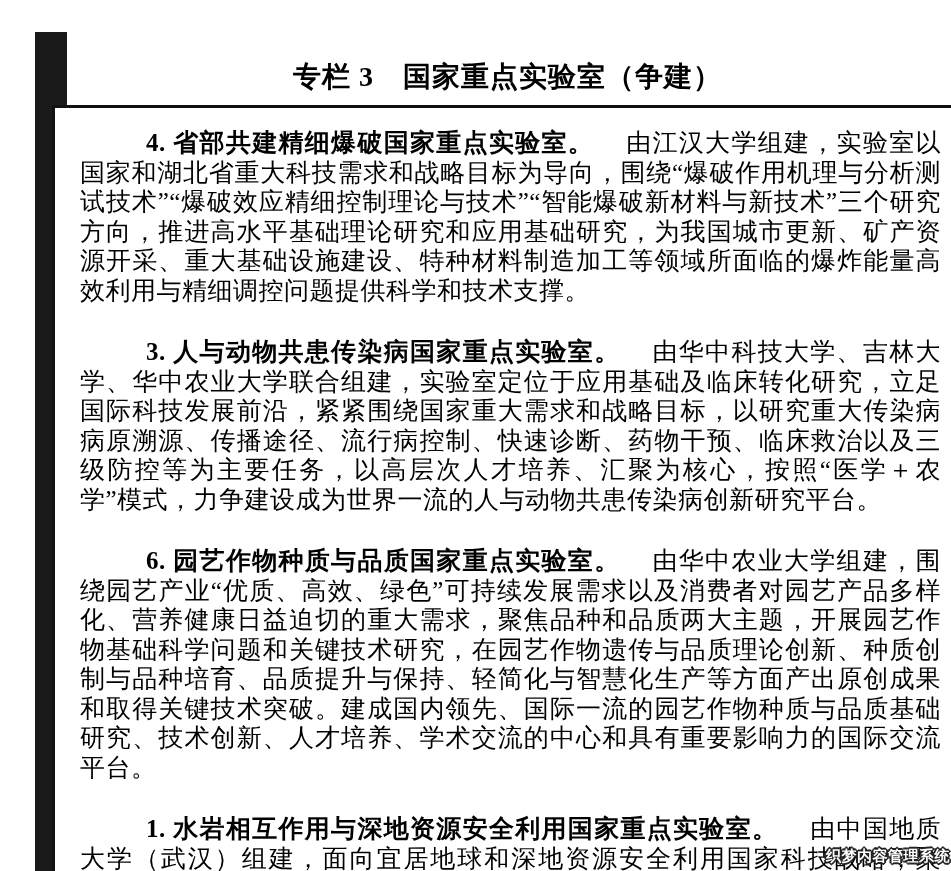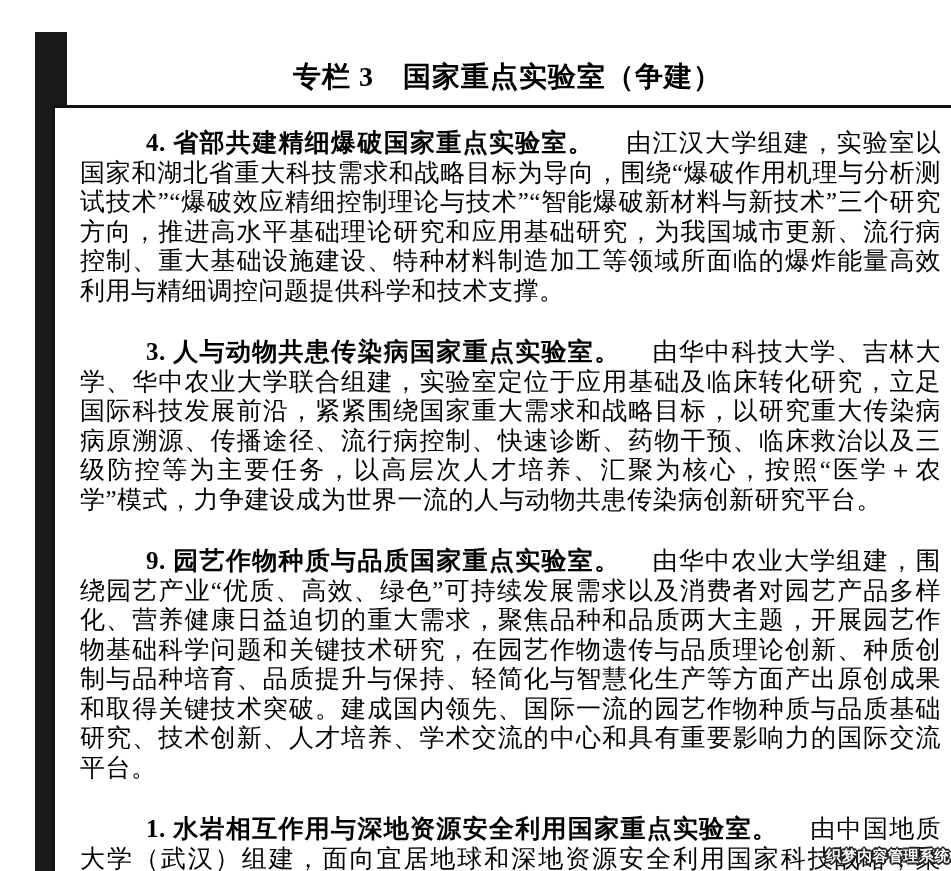--- a/index.html
+++ b/index.html
@@ -67,25 +67,25 @@
 <body>
 
 <div class="page">
 
   <div class="page-edge-line"></div>
 
   <div class="doc-title">专栏 3　国家重点实验室（争建）</div>
 
   <div class="lab-panel">
 
-    <p><span class="para-heading">4. 省部共建精细爆破国家重点实验室。</span><span>由江汉大学组建，实验室以国家和湖北省重大科技需求和战略目标为导向，围绕“爆破作用机理与分析测试技术”“爆破效应精细控制理论与技术”“智能爆破新材料与新技术”三个研究方向，推进高水平基础理论研究和应用基础研究，为我国城市更新、流行病控制、重大基础设施建设、特种材料制造加工等领域所面临的爆炸能量高效利用与精细调控问题提供科学和技术支撑。</span></p>
+    <p><span class="para-heading">4. 省部共建精细爆破国家重点实验室。</span><span>由江汉大学组建，实验室以国家和湖北省重大科技需求和战略目标为导向，围绕“爆破作用机理与分析测试技术”“爆破效应精细控制理论与技术”“智能爆破新材料与新技术”三个研究方向，推进高水平基础理论研究和应用基础研究，为我国城市更新、矿产资源开采、重大基础设施建设、特种材料制造加工等领域所面临的爆炸能量高效利用与精细调控问题提供科学和技术支撑。</span></p>
 
     <p><span class="para-heading">3. 人与动物共患传染病国家重点实验室。</span><span>由华中科技大学、吉林大学、华中农业大学联合组建，实验室定位于应用基础及临床转化研究，立足国际科技发展前沿，紧紧围绕国家重大需求和战略目标，以研究重大传染病病原溯源、传播途径、流行病控制、快速诊断、药物干预、临床救治以及三级防控等为主要任务，以高层次人才培养、汇聚为核心，按照“医学＋农学”模式，力争建设成为世界一流的人与动物共患传染病创新研究平台。</span></p>
 
-    <p><span class="para-heading">9. 园艺作物种质与品质国家重点实验室。</span><span>由华中农业大学组建，围绕园艺产业“优质、高效、绿色”可持续发展需求以及消费者对园艺产品多样化、营养健康日益迫切的重大需求，聚焦品种和品质两大主题，开展园艺作物基础科学问题和关键技术研究，在园艺作物遗传与品质理论创新、种质创制与品种培育、品质提升与保持、轻简化与智慧化生产等方面产出原创成果和取得关键技术突破。建成国内领先、国际一流的园艺作物种质与品质基础研究、技术创新、人才培养、学术交流的中心和具有重要影响力的国际交流平台。</span></p>
+    <p><span class="para-heading">6. 园艺作物种质与品质国家重点实验室。</span><span>由华中农业大学组建，围绕园艺产业“优质、高效、绿色”可持续发展需求以及消费者对园艺产品多样化、营养健康日益迫切的重大需求，聚焦品种和品质两大主题，开展园艺作物基础科学问题和关键技术研究，在园艺作物遗传与品质理论创新、种质创制与品种培育、品质提升与保持、轻简化与智慧化生产等方面产出原创成果和取得关键技术突破。建成国内领先、国际一流的园艺作物种质与品质基础研究、技术创新、人才培养、学术交流的中心和具有重要影响力的国际交流平台。</span></p>
 
     <p><span class="para-heading">1. 水岩相互作用与深地资源安全利用国家重点实验室。</span><span>由中国地质大学（武汉）组建，面向宜居地球和深地资源安全利用国家科技战略，聚焦“深地资源开发条件下的水岩相互作用体系失衡与调控”关键科学问题，创建深地水岩相互作用的理论创新体系，创新保障深地资源安全利用的水岩相互作用调控方法体系，突破深地水圈探测、分析与模拟技术体系，形成“理论－方法－技术”一体化融通的科技创新机制，抢占深地水圈研究的国际学术制高点，成为我国深部资源开发的战略科技力量。</span></p>
 
   </div>
 
   <div class="watermark">
     <div class="wm-line1">织梦内容管理系统</div>
     <div class="wm-line2">DEDECMS.COM</div>
   </div>
 

